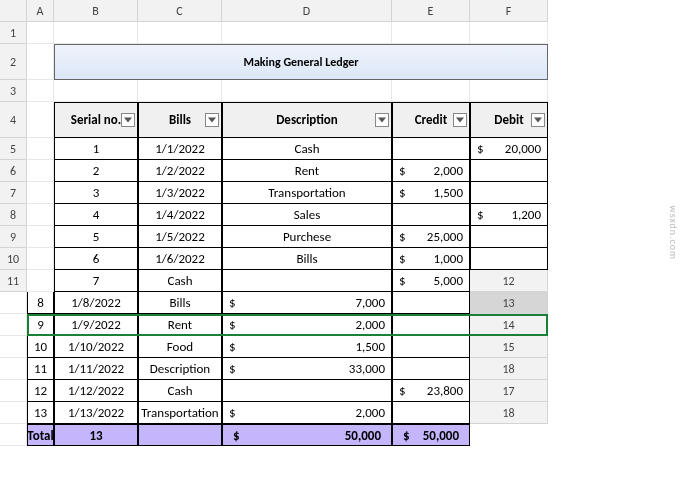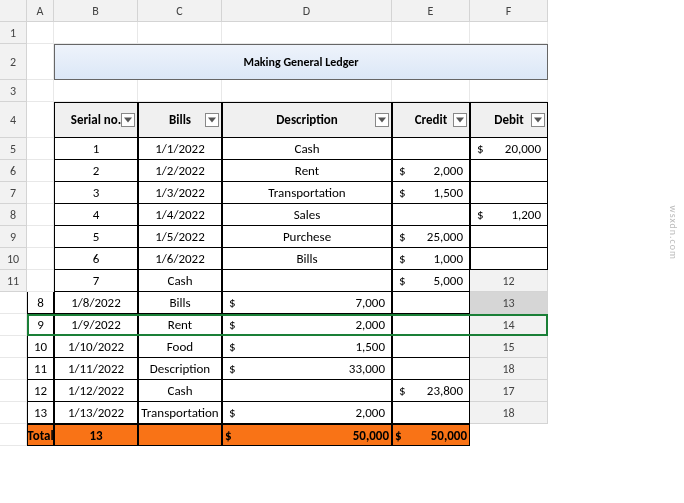--- a/index.html
+++ b/index.html
@@ -11,21 +11,21 @@
     .row-hdr.sel { background: #d6d6d6; }
     .corner { background: #f2f2f2; border-right: 1px solid #d4d4d4; border-bottom: 1px solid #d4d4d4; }
     .cell { border-right: 1px solid #e8e8e8; border-bottom: 1px solid #e8e8e8; line-height: 22px; padding: 0 4px; position: relative; }
     .tall .cell, .cell.tall { height: 36px; line-height: 36px; }
     .title-area { grid-column: 2 / 8; grid-row: 3; background: linear-gradient(#eef3fb,#dbe7f7); border: 1px solid #666; font-weight: bold; font-size: 12px; display:flex; align-items:center; justify-content:center; }
     .tbl-th { background: #f0f0f0; border: 1px solid #000; font-weight: bold; display:flex; align-items:center; justify-content:center; padding: 12px 2px; position: relative; }
     .tbl-td { border: 1px solid #000; border-top:none; display:flex; align-items:center; justify-content:center; padding: 0 6px; background:#fff; }
     .tbl-td.right { justify-content: space-between; }
     .tbl-td.right .cur { flex:0 0 auto; }
     .tbl-td.right .num { flex:1 1 auto; text-align:right; }
-    .tbl-tot { font-weight:bold; border: 1px solid #000; display:flex; align-items:center; justify-content:center; padding:0 2px; background:#f97316; }
+    .tbl-tot { font-weight:bold; border: 1px solid #000; display:flex; align-items:center; justify-content:center; padding:0 10px; background:#c4b5fd; }
     .tbl-tot.right { justify-content: space-between; }
 
     .filter-btn { position: absolute; right: 2px; top: 50%; transform: translateY(-50%); width: 14px; height: 14px; background: #fff; border: 1px solid #888; display:flex; align-items:center; justify-content:center; }
     .filter-btn svg { width: 8px; height: 6px; }
     .active-row-border { position:absolute; border: 2px solid #1a7f37; pointer-events:none; }
 
     .watermark { position:absolute; right:4px; top: 260px; transform: rotate(90deg); transform-origin: right top; font-size:10px; color:#bbb; letter-spacing:1px; }
   </style>
 </head>
 <body>

